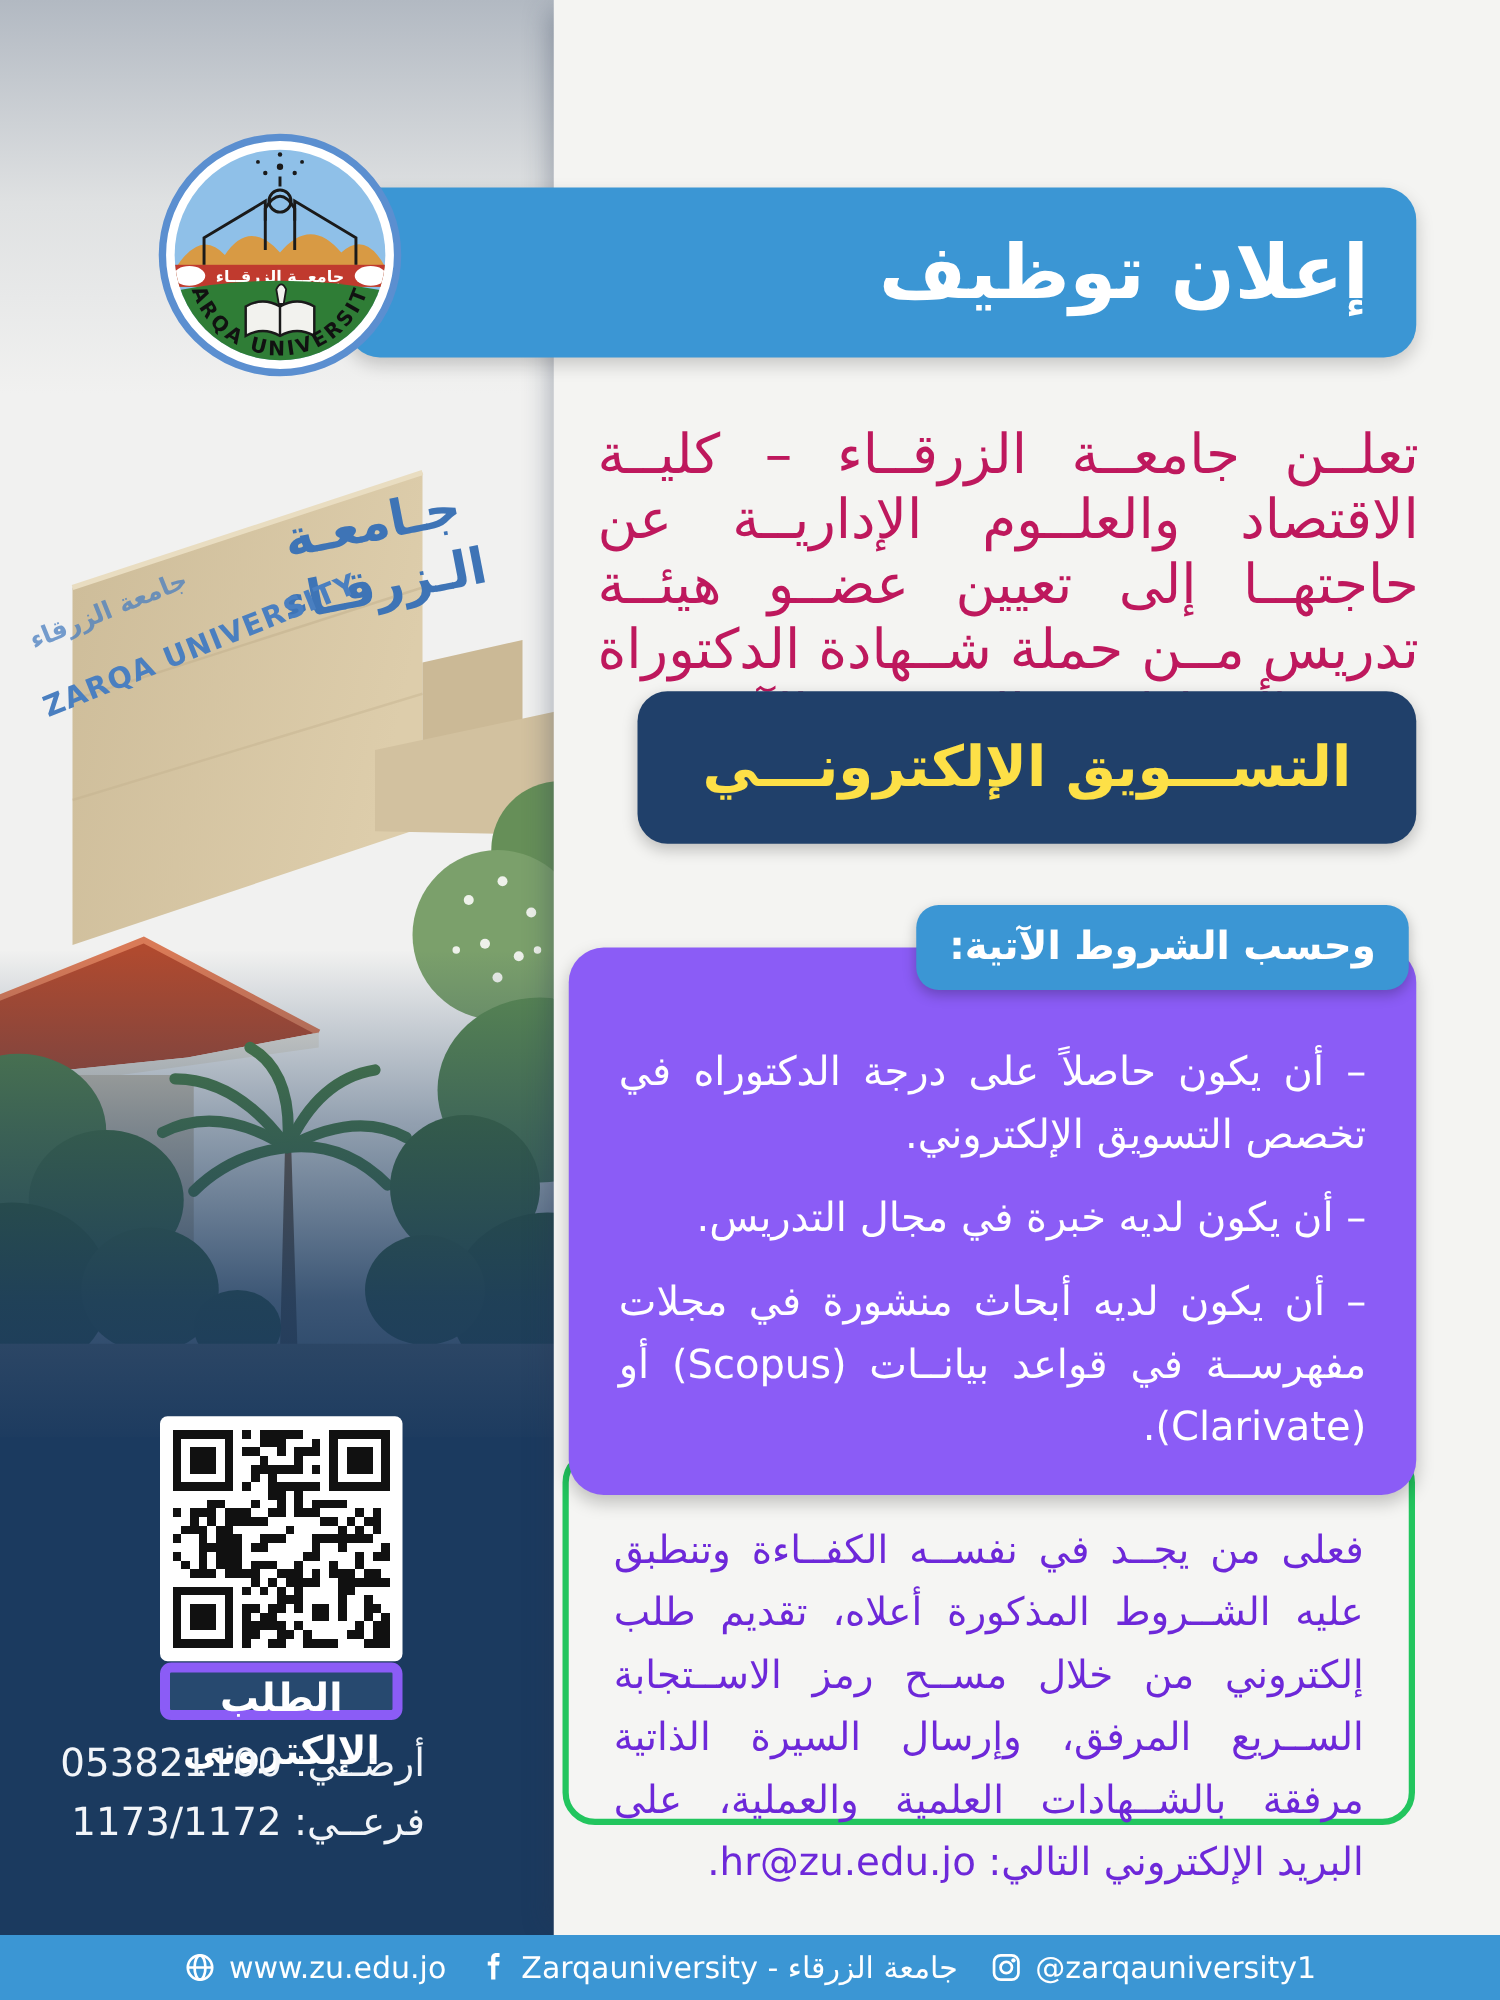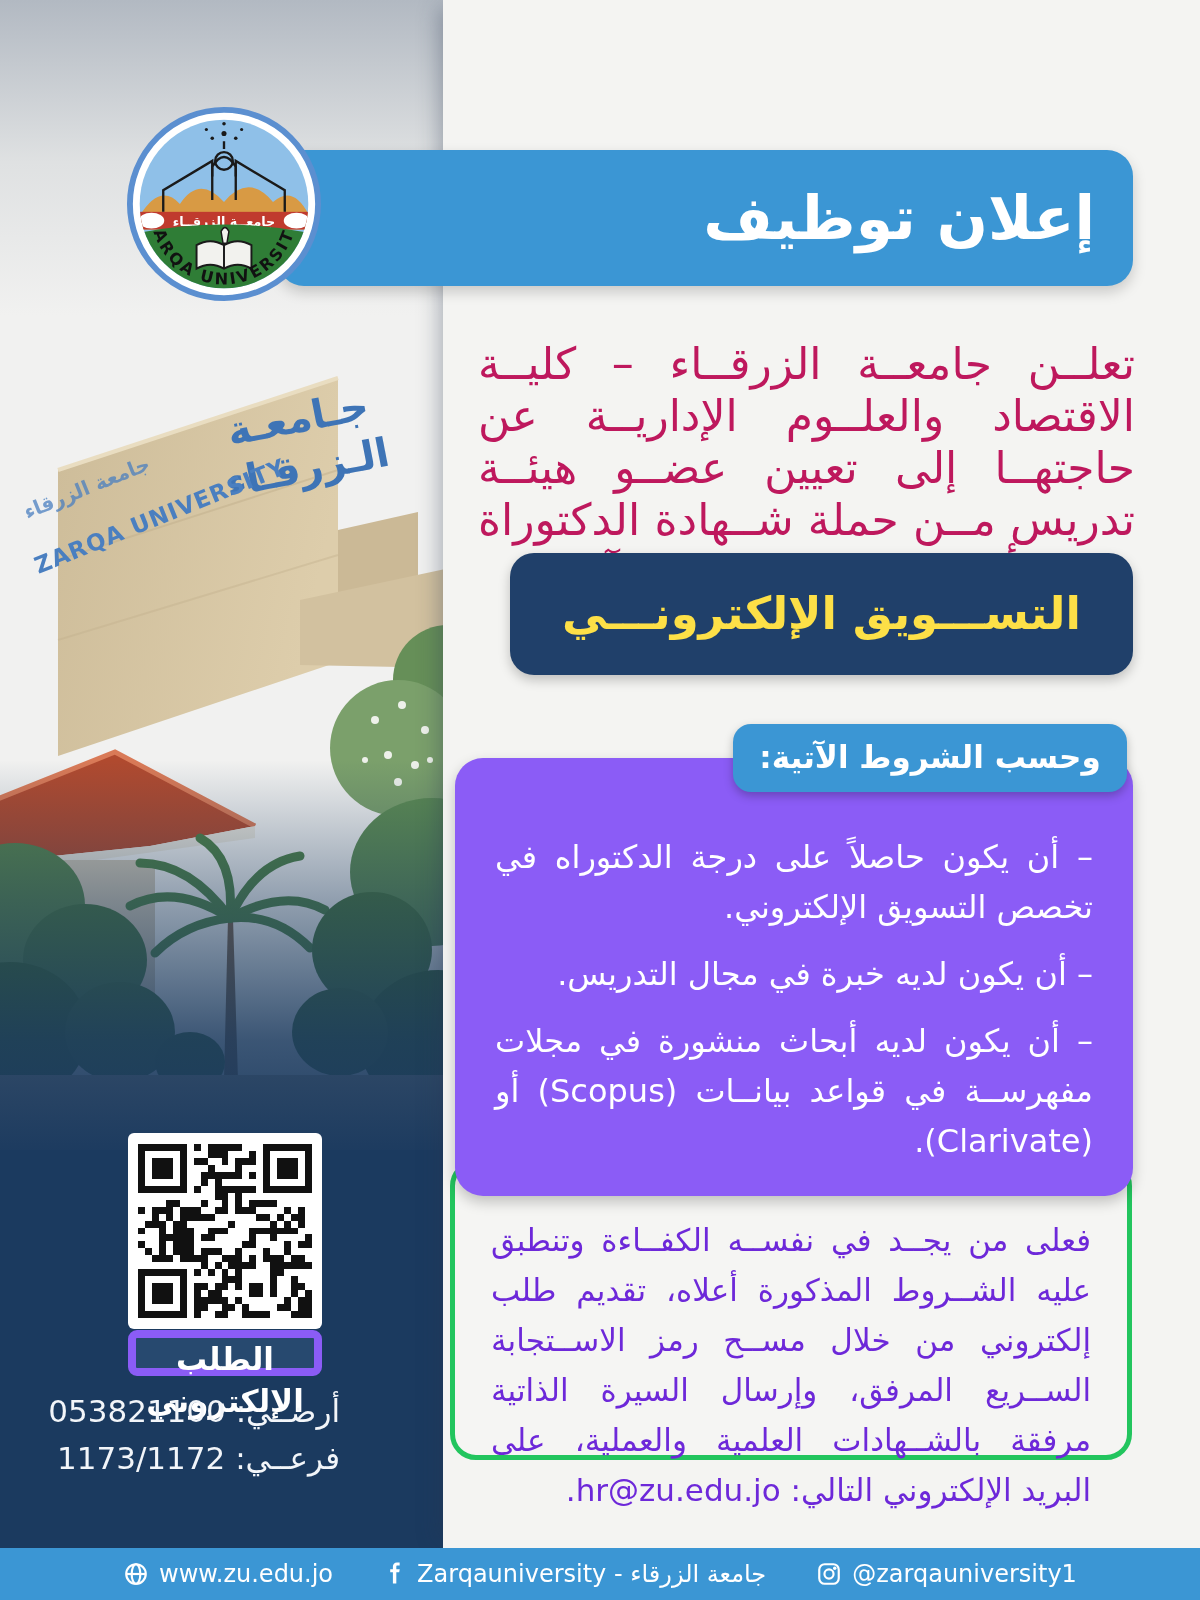--- a/index.html
+++ b/index.html
@@ -73,21 +73,21 @@
   }
   .phones{
     position:absolute;left:90px;top:1388px;width:250px;
     direction:rtl;text-align:right;color:#f2f5f9;font-size:31px;line-height:47px;
   }
   .phones .line{white-space:nowrap;}
   
   .footer{
     position:absolute;left:0;top:1548px;width:1200px;height:52px;
     background:#3b96d4;display:flex;align-items:center;justify-content:center;
-    gap:50px;color:#fff;font-size:24px;
+    gap:26px;color:#fff;font-size:24px;
   }
   .footer .f-item{display:flex;align-items:center;gap:10px;white-space:nowrap;}
   .footer svg{display:block;}
 </style>
 </head>
 <body>
 
 <div class="page">
 
   <div class="photo-col">

